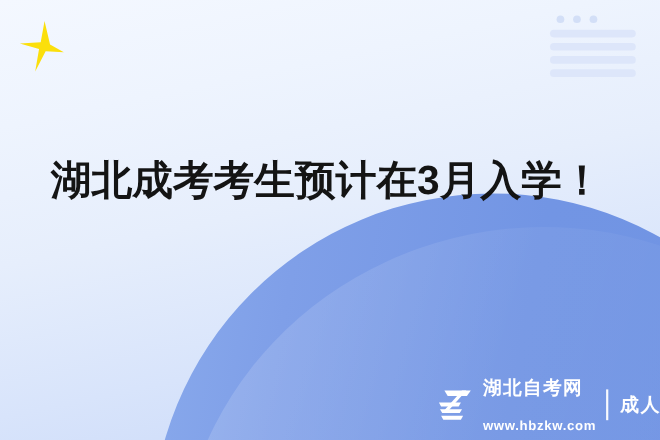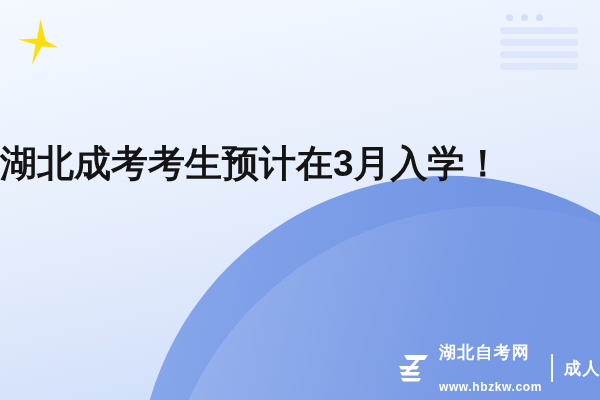--- a/index.html
+++ b/index.html
@@ -91,21 +91,21 @@
     margin-bottom: 5px;
     width: 78px;
   }
 
   
   .title-block {
     position: absolute;
     left: 0;
     top: 136px;
     width: 594px;
-    text-align: left;
+    text-align: center;
   }
   .title-line {
     font-family: "Liberation Sans", "DejaVu Sans", sans-serif;
     font-size: 37px;
     line-height: 56px;
     font-weight: 700;
     color: #141414;
     letter-spacing: 0.5px;
     white-space: nowrap;
   }

